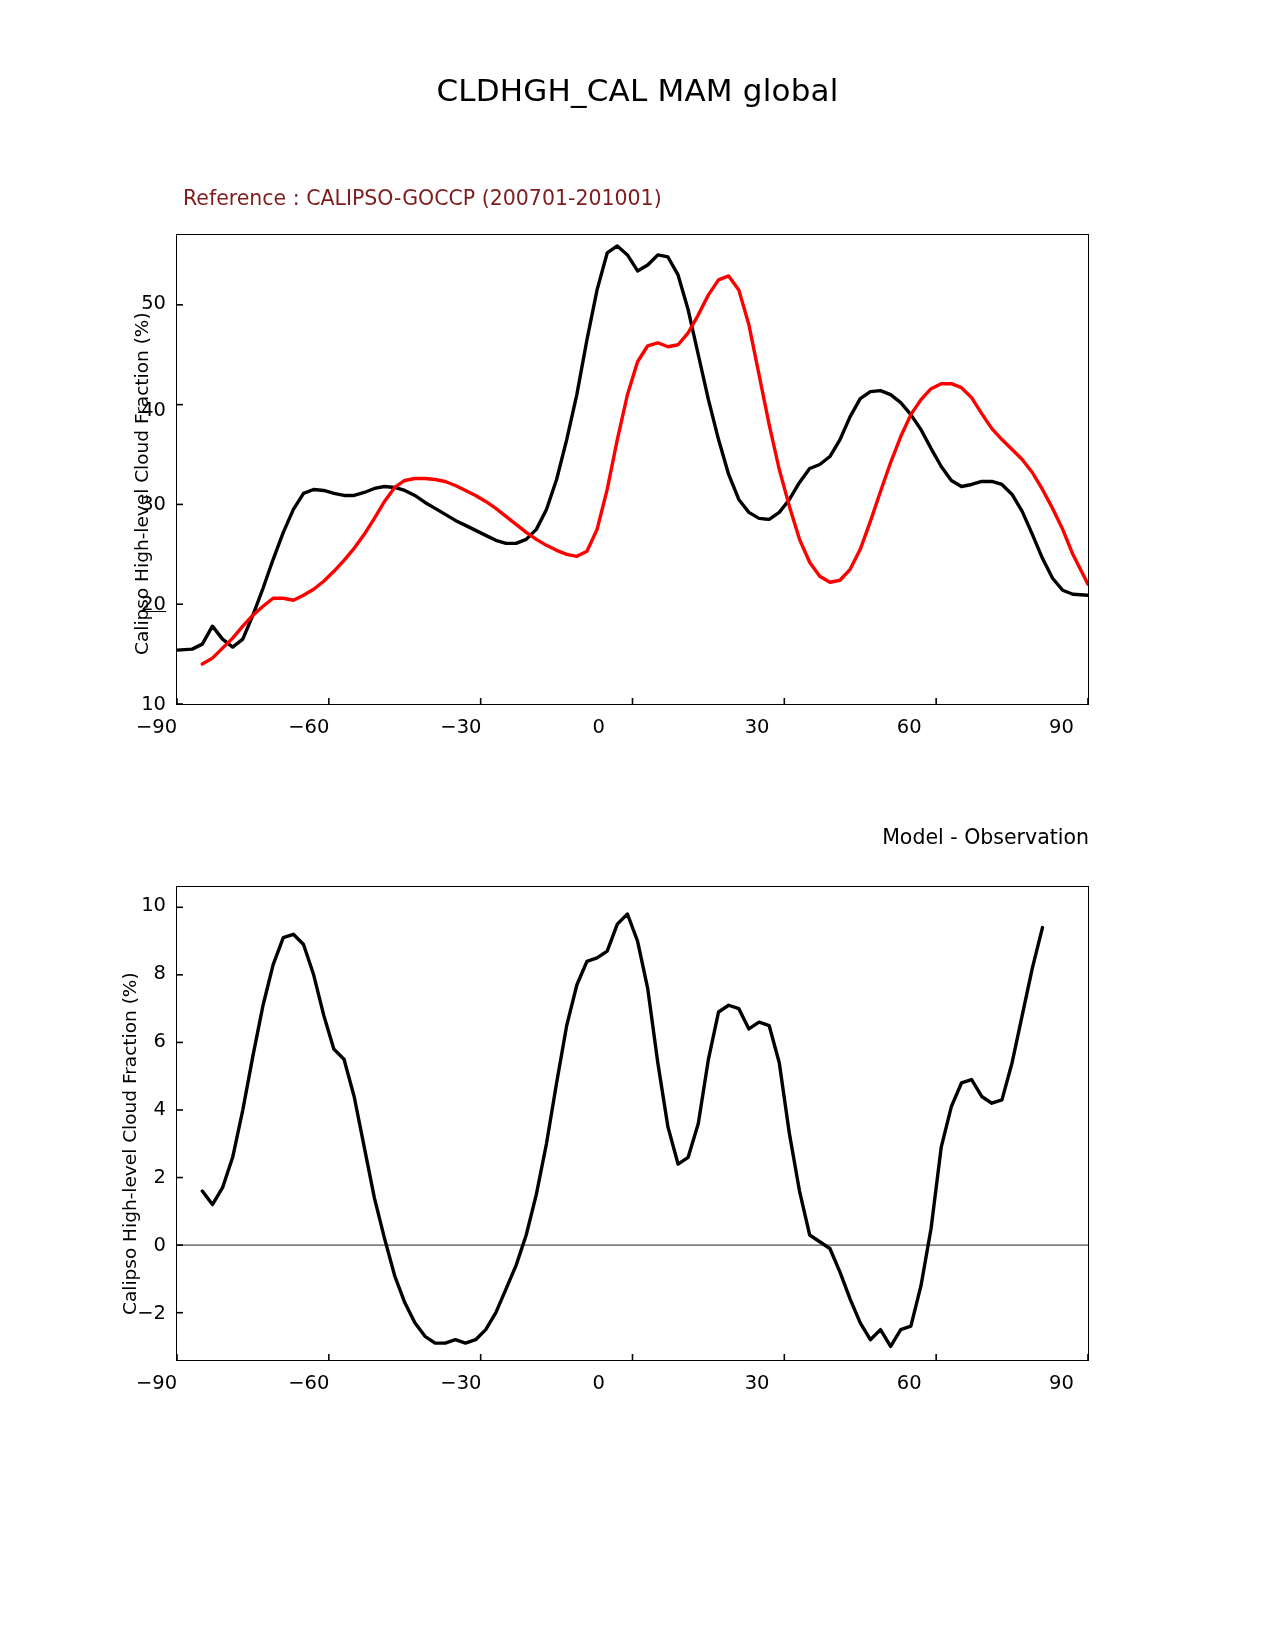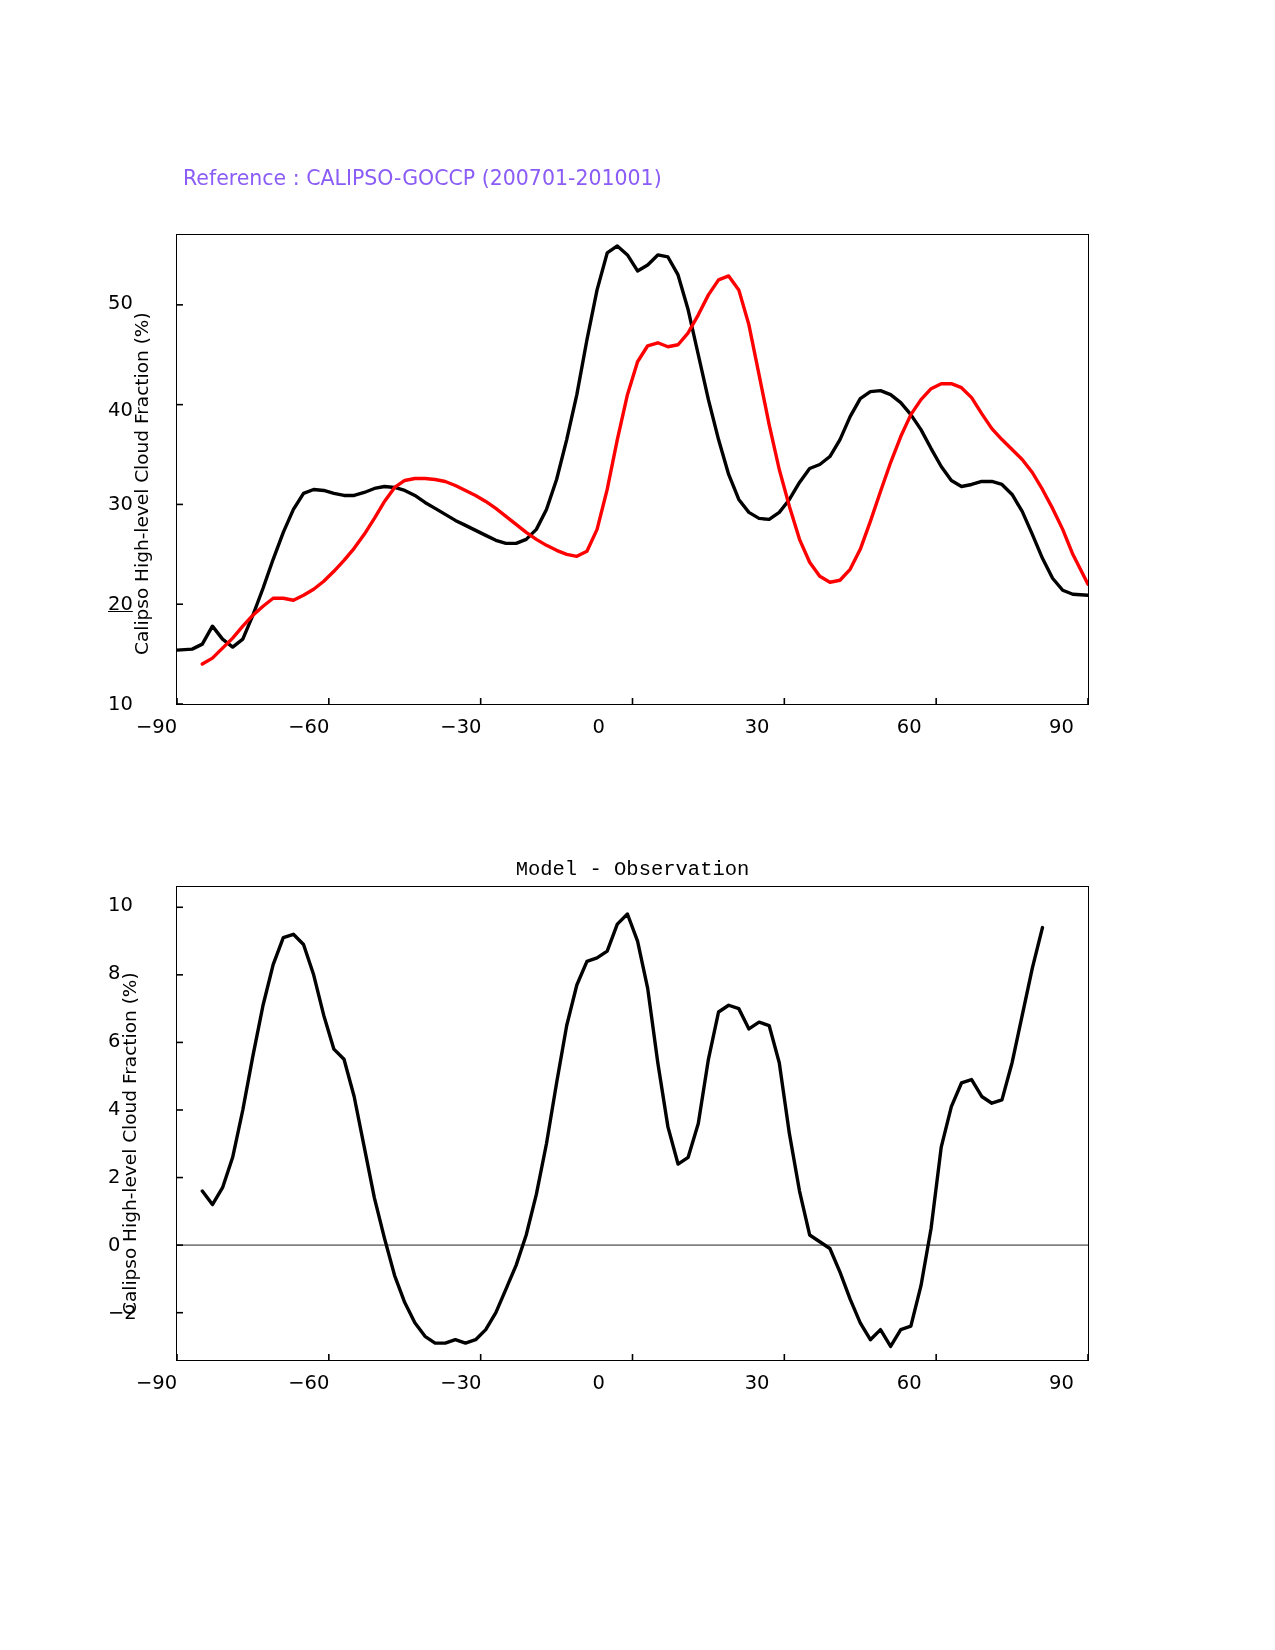--- a/index.html
+++ b/index.html
@@ -31,21 +31,21 @@
     letter-spacing: 0.2px;
   }
   .legend-block {
     position: absolute;
     left: 183px;
     top: 163px;
     font-size: 20.5px;
     line-height: 1.55;
   }
   .legend-line-model { color: #000000; }
-  .legend-line-ref { color: #8b5cf6; }
+  .legend-line-ref { color: #7f1d1d; margin-top: 20px; }
 
   
   .panel {
     position: absolute;
     box-sizing: border-box;
     border: 1.6px solid #000;
     background: #fff;
   }
   #panel-top {
     left: 176px;
@@ -82,37 +82,37 @@
   #ylabel-bottom {
     left: 119px;
     top: 1315px;
   }
   
   .tick {
     position: absolute;
     font-size: 19.5px;
     white-space: nowrap;
   }
-  .ytick { text-align: left; }
+  .ytick { text-align: right; }
   .xtick { text-align: left; }
   .subtitle {
     position: absolute;
     width: 913px;
     left: 176px;
-    top: 858px;
-    text-align: center;
+    top: 825px;
+    text-align: right;
     font-size: 20.5px;
-    font-family: Liberation Mono, monospace;
   }
 </style>
 </head>
 <body>
 
 <div class="page">
 
+  <div class="fig-title">CLDHGH_CAL MAM global</div>
 
   <div class="legend-block">
     <div class="legend-line-ref">Reference : CALIPSO-GOCCP (200701-201001)</div>
   </div>
 
   <div class="panel" id="panel-top">
     <svg class="plot-svg" id="svg-top" viewBox="0 0 913 471" preserveAspectRatio="none">
         <polyline points="0.00,416.89 15.22,415.88 25.36,410.87 35.51,392.83 45.65,405.86 55.79,413.88 65.94,405.86 76.08,381.81 86.23,354.75 96.37,325.69 106.52,298.63 116.66,275.59 126.81,259.55 136.95,255.54 147.09,256.54 157.24,259.55 167.38,261.56 177.53,261.56 187.67,258.55 197.82,254.54 207.96,252.54 218.11,253.54 228.25,256.54 238.39,261.56 248.54,268.57 258.68,274.58 268.83,280.60 278.97,286.61 289.12,291.62 299.26,296.63 309.41,301.64 319.55,306.65 329.69,309.66 339.84,309.66 349.98,305.65 360.13,295.63 370.27,275.59 380.42,245.52 390.56,205.44 400.71,160.34 410.85,105.22 420.99,55.12 431.14,18.04 441.28,11.02 451.43,20.04 461.57,36.08 471.72,30.06 481.86,20.04 492.01,22.05 502.15,40.09 512.29,75.16 522.44,120.26 532.58,165.35 542.73,205.44 552.87,240.51 563.02,265.56 573.16,278.59 583.31,284.60 593.45,285.61 603.59,278.59 613.74,265.56 623.88,248.53 634.03,234.50 644.17,230.49 654.32,222.47 664.46,205.44 674.61,182.39 684.75,164.35 694.89,157.33 705.04,156.33 715.18,160.34 725.33,168.36 735.47,180.38 745.62,195.41 755.76,214.46 765.91,232.49 776.05,246.52 786.19,252.54 796.34,250.53 806.48,247.53 816.63,247.53 826.77,250.53 836.92,260.55 847.06,277.59 857.21,300.64 867.35,324.69 877.49,344.73 887.64,356.76 897.78,360.77 913.00,361.77" fill="none" stroke="#000000" stroke-width="3.4" stroke-linejoin="round" stroke-linecap="round"></polyline>
         <polyline points="25.36,430.91 35.51,424.90 45.65,414.88 55.79,404.86 65.94,392.83 76.08,381.81 86.23,372.79 96.37,364.77 106.52,364.77 116.66,366.78 126.81,361.77 136.95,355.76 147.09,347.74 157.24,337.72 167.38,326.69 177.53,314.67 187.67,300.64 197.82,284.60 207.96,267.57 218.11,253.54 228.25,246.52 238.39,244.52 248.54,244.52 258.68,245.52 268.83,247.53 278.97,251.53 289.12,256.54 299.26,261.56 309.41,267.57 319.55,274.58 329.69,282.60 339.84,290.62 349.98,298.63 360.13,305.65 370.27,311.66 380.42,316.67 390.56,320.68 400.71,322.69 410.85,317.67 420.99,295.63 431.14,255.54 441.28,205.44 451.43,160.34 461.57,127.27 471.72,111.24 481.86,108.23 492.01,112.24 502.15,110.23 512.29,98.21 522.44,80.17 532.58,60.13 542.73,45.10 552.87,41.09 563.02,55.12 573.16,90.19 583.31,140.30 593.45,190.40 603.59,235.50 613.74,272.58 623.88,305.65 634.03,328.70 644.17,342.73 654.32,348.74 664.46,346.74 674.61,335.71 684.75,315.67 694.89,287.61 705.04,257.55 715.18,228.49 725.33,202.43 735.47,180.38 745.62,165.35 755.76,154.33 765.91,149.32 776.05,149.32 786.19,153.33 796.34,163.35 806.48,179.38 816.63,194.41 826.77,205.44 836.92,215.46 847.06,225.48 857.21,238.51 867.35,255.54 877.49,274.58 887.64,295.63 897.78,320.68 913.00,350.74" fill="none" stroke="#ff0000" stroke-width="3.4" stroke-linejoin="round" stroke-linecap="round"></polyline>
         <line x1="0" x2="0" y1="471" y2="465" stroke="#000" stroke-width="1.6"></line>

